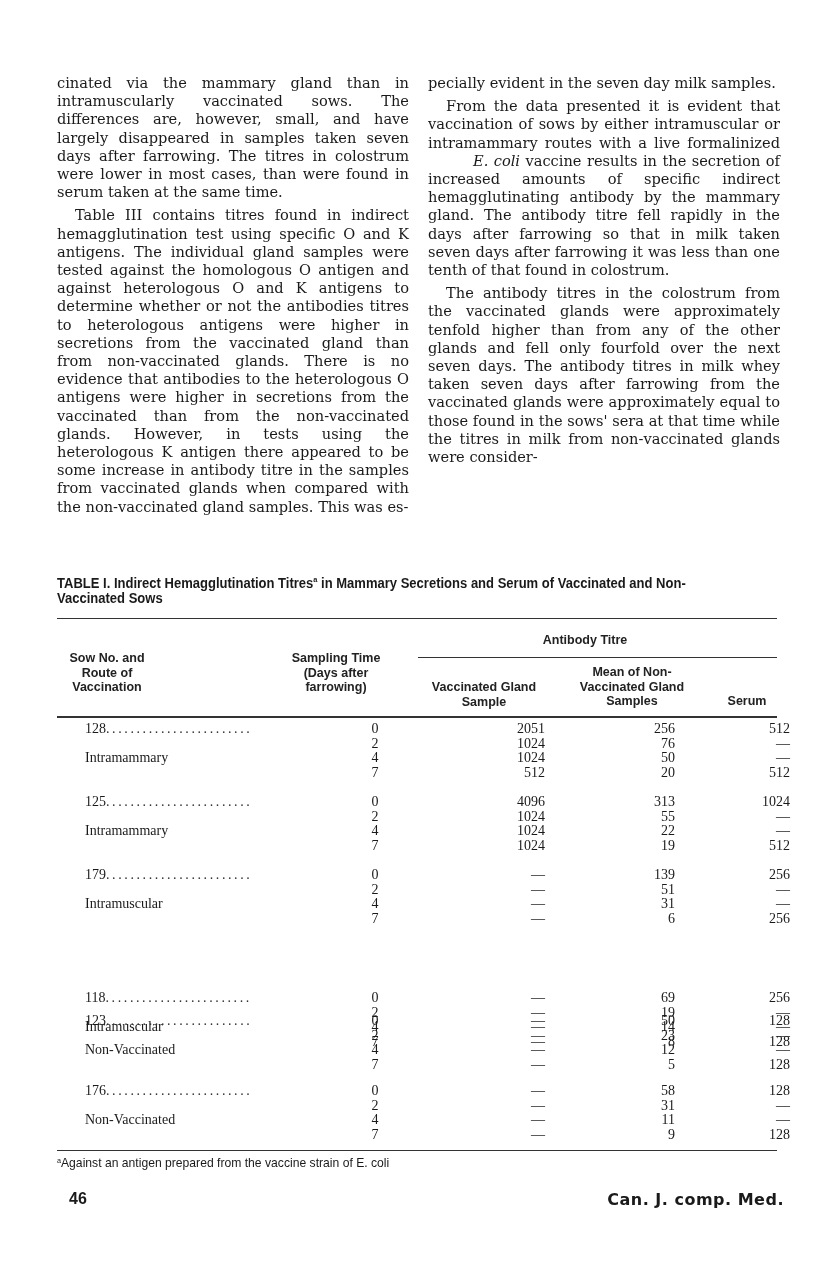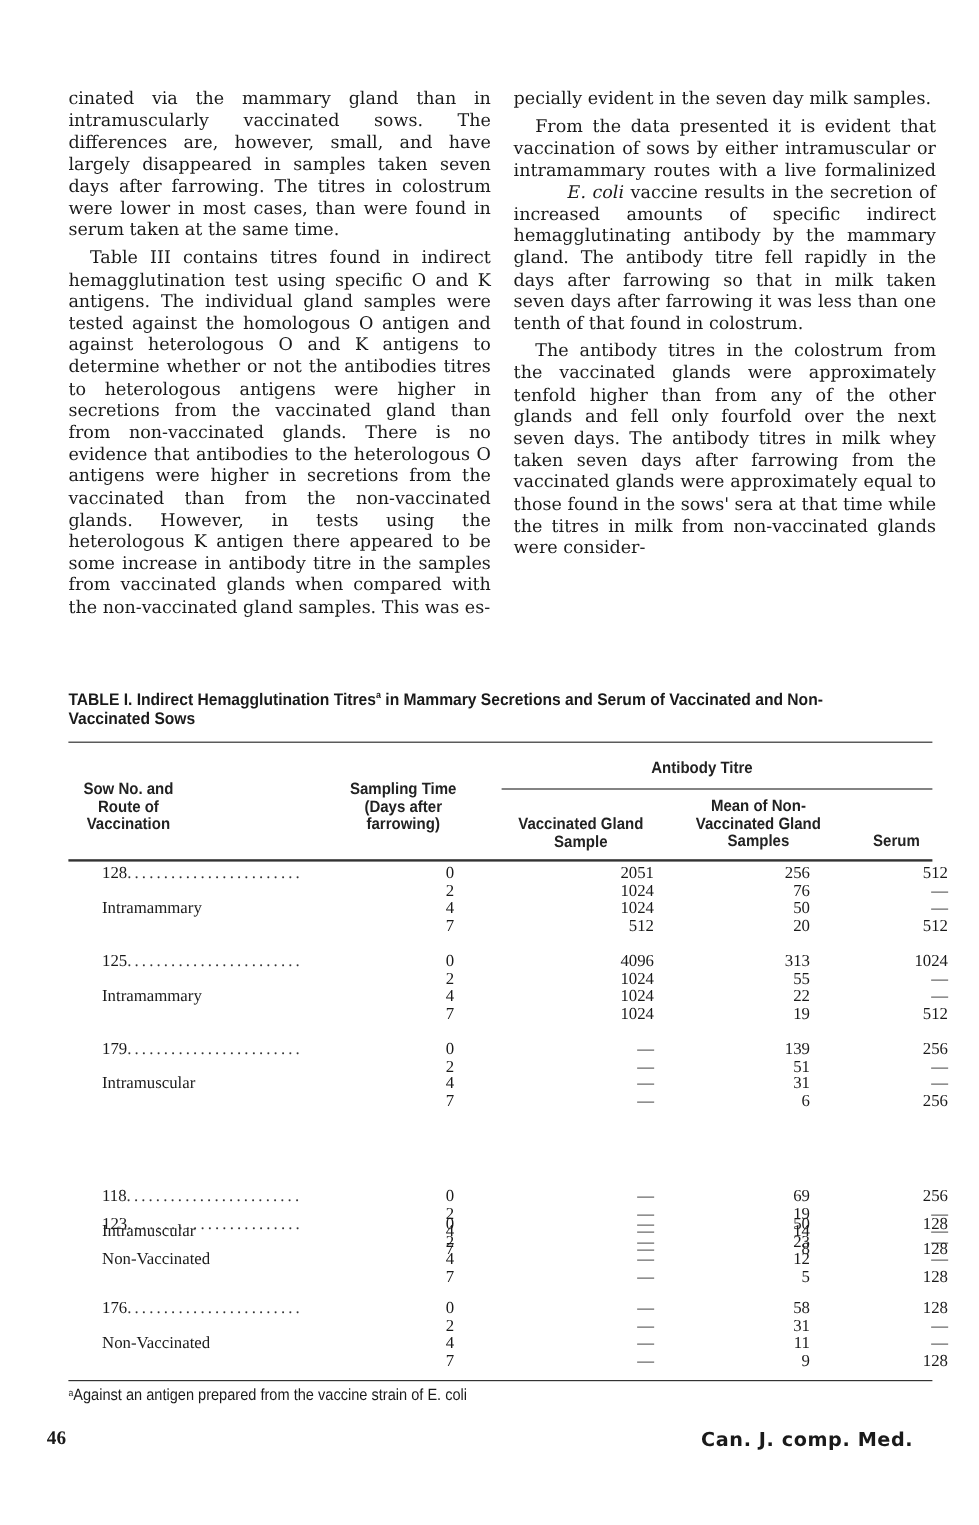--- a/index.html
+++ b/index.html
@@ -32,22 +32,22 @@
   .cell { position: absolute; top: 0; white-space: nowrap; }
   .c-label { left: 0; }
   .c-time { left: 280px; width: 20px; text-align: center; }
   .c-vac { left: 380px; width: 80px; text-align: right; }
   .c-mean { left: 520px; width: 70px; text-align: right; }
   .c-serum { left: 650px; width: 55px; text-align: right; }
   .dots { letter-spacing: 2.6px; color: #333; }
 
   .footnote { position: absolute; left: 57px; top: 1155px; font-family: "Liberation Sans", sans-serif; font-size: 13.5px; transform: scaleX(0.9); transform-origin: left top; }
   .footnote sup { font-size: 8px; vertical-align: 4px; }
-  .page-num { position: absolute; left: 39px; top: 1190px; font-family: Liberation Serif, serif; font-weight: bold; font-size: 16px; }
-  .journal { position: absolute; right: 55px; top: 1190px; font-family: "DejaVu Sans", sans-serif; font-weight: bold; font-size: 16px; letter-spacing: 0.5px; }
+  .page-num { position: absolute; left: 69px; top: 1190px; font-family: Liberation Sans, sans-serif; font-weight: bold; font-size: 16px; }
+  .journal { position: absolute; right: 32px; top: 1190px; font-family: "DejaVu Sans", sans-serif; font-weight: bold; font-size: 16px; letter-spacing: 0.5px; }
 </style>
 </head>
 <body>
 
 <div class="col col-left">
   <p>cinated via the mammary gland than in intramuscularly vaccinated sows. The differences are, however, small, and have largely disappeared in samples taken seven days after farrowing. The titres in colostrum were lower in most cases, than were found in serum taken at the same time.</p>
   <p class="indent">Table III contains titres found in indirect hemagglutination test using specific O and K antigens. The individual gland samples were tested against the homologous O antigen and against heterologous O and K antigens to determine whether or not the antibodies titres to heterologous antigens were higher in secretions from the vaccinated gland than from non-vaccinated glands. There is no evidence that antibodies to the heterologous O antigens were higher in secretions from the vaccinated than from the non-vaccinated glands. However, in tests using the heterologous K antigen there appeared to be some increase in antibody titre in the samples from vaccinated glands when compared with the non-vaccinated gland samples. This was es-</p>
 </div>
 
 <div class="col col-right">

